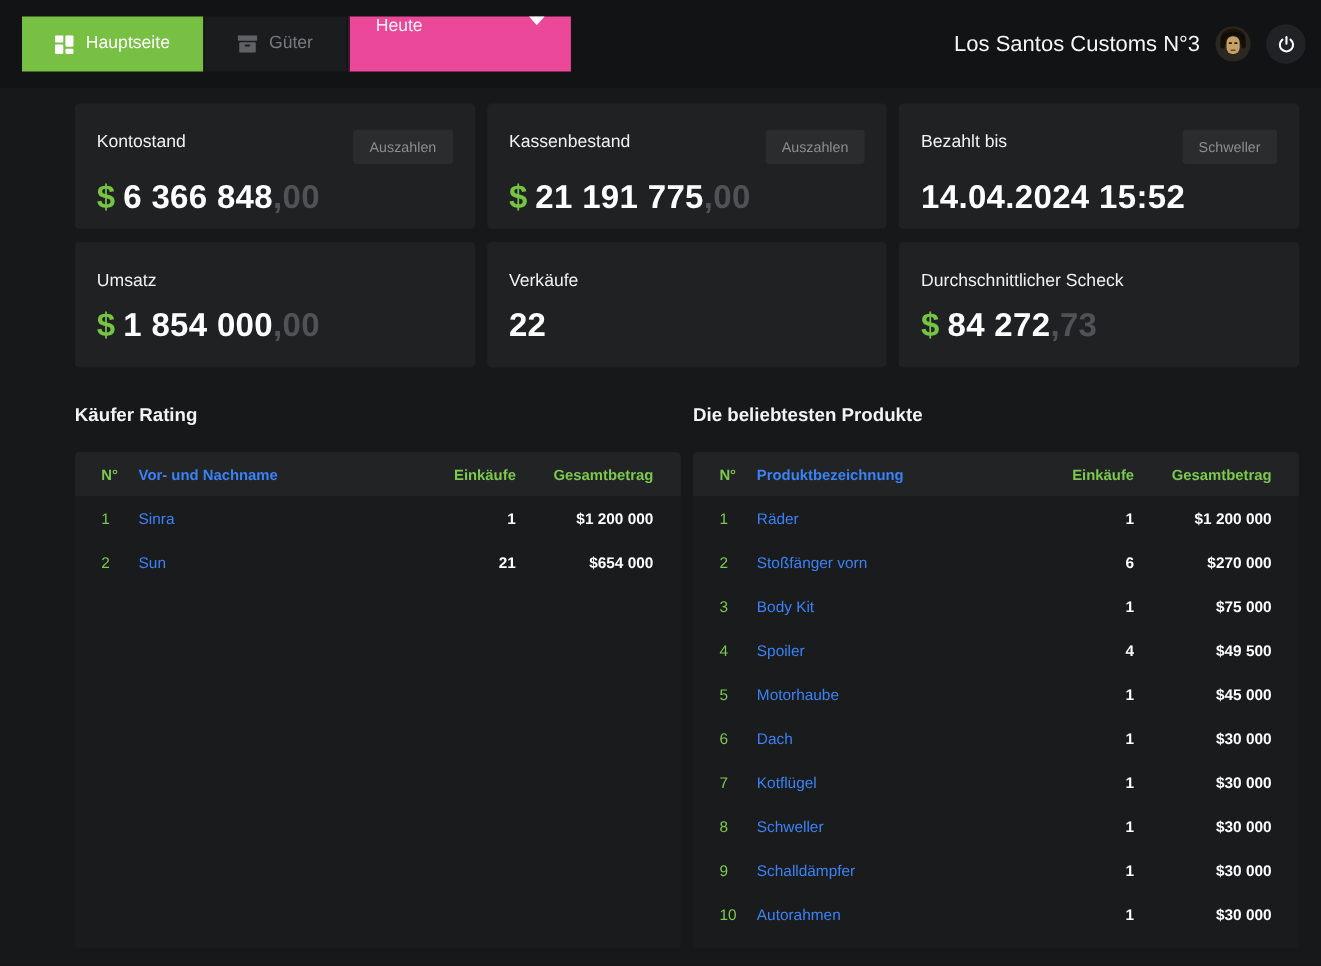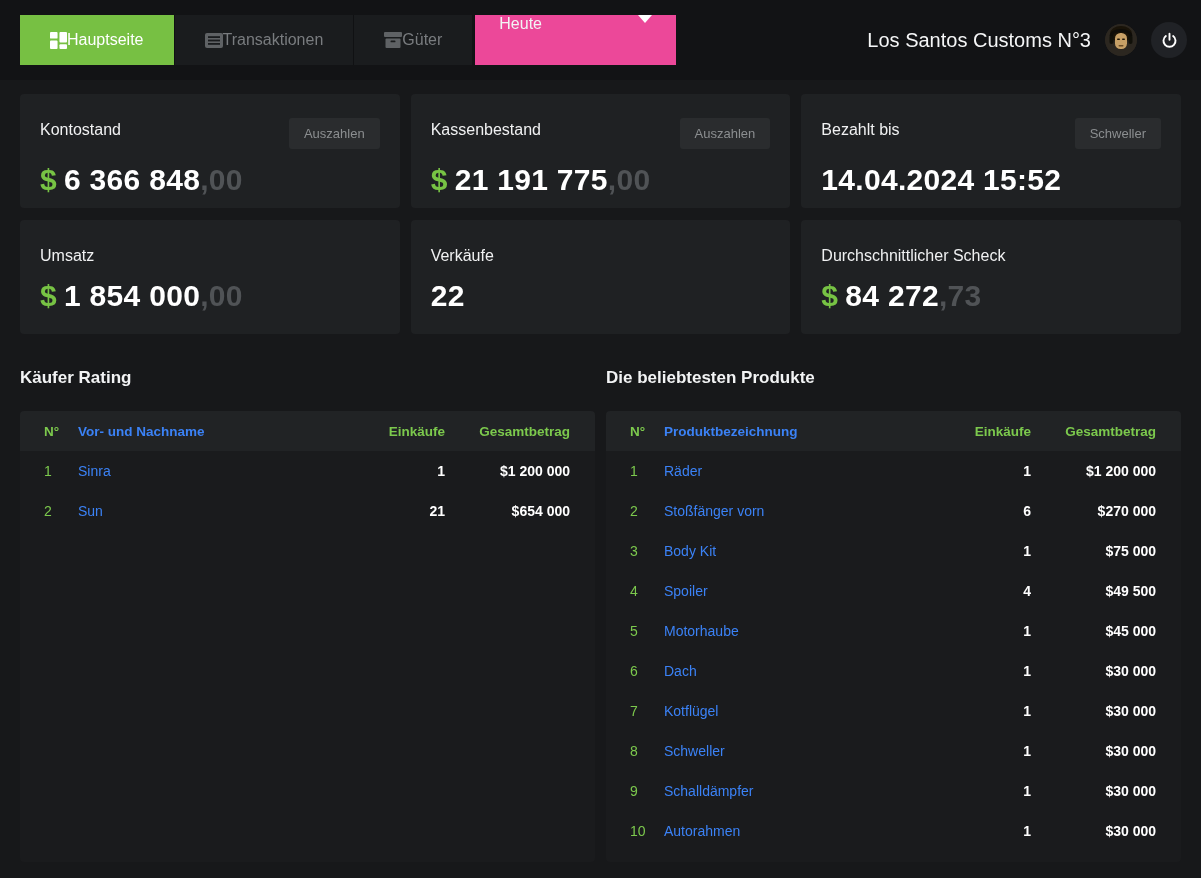--- a/index.html
+++ b/index.html
@@ -12,21 +12,21 @@
   }
 
   
   .topbar {
     height:80px; background:#121315;
     display:flex; align-items:center;
     padding:0 14px 0 20px;
   }
   .tabs { display:flex; height:50px; }
   .tab {
-    display:flex; align-items:center; 
+    display:flex; align-items:center; gap:11px;
     padding:16px 30px; height:50px;
     background:#1a1c1e; border:none; cursor:pointer;
     color:#797c7f; font-size:16px;
     font-family:inherit;
     border-left:1px solid #101113;
   }
   .tab:first-child { border-left:none; }
   .tab.active { background:#77c043; color:#ffffff; }
   .tab .ticon { display:flex; align-items:center; }
   .dropdown {
@@ -49,21 +49,21 @@
     width:32px; height:32px; border-radius:50%;
     overflow:hidden; background:#2a2520; flex:0 0 32px;
   }
   .power-btn {
     width:36px; height:36px; border-radius:50%;
     background:#202226; border:none; cursor:pointer;
     display:flex; align-items:center; justify-content:center;
   }
 
   
-  .content { padding:14px 20px 0 20px; }
+  .content { padding:14px 20px 0 20px;margin-left:48px; }
   .cards-grid {
     display:grid;
     grid-template-columns:1fr 1fr 1fr;
     gap:12px 11px;
   }
   .card {
     background:#1f2123; border-radius:4px;
     height:114px; padding:24px 20px 0 20px;
   }
   .card-top { display:flex; align-items:flex-start; justify-content:space-between; }
@@ -114,31 +114,20 @@
     <button class="tab active">
       <span class="ticon">
         <svg width="17" height="17" viewBox="0 0 18 18" fill="#ffffff">
           <rect x="0" y="0" width="8" height="7" rx="1"></rect>
           <rect x="0" y="9" width="8" height="9" rx="1"></rect>
           <rect x="10" y="0" width="8" height="11" rx="1"></rect>
           <rect x="10" y="13" width="8" height="5" rx="1"></rect>
         </svg>
       </span>
       <span>Hauptseite</span>
-    </button>
-    <button class="tab">
-      <span class="ticon">
-        <svg width="18" height="15" viewBox="0 0 18 15">
-          <rect x="0" y="0" width="18" height="15" rx="2" fill="#5f6265"></rect>
-          <rect x="3" y="3.2" width="12" height="1.8" fill="#1a1c1e"></rect>
-          <rect x="3" y="6.6" width="12" height="1.8" fill="#1a1c1e"></rect>
-          <rect x="3" y="10" width="12" height="1.8" fill="#1a1c1e"></rect>
-        </svg>
-      </span>
-      <span>Transaktionen</span>
     </button>
     <button class="tab">
       <span class="ticon">
         <svg width="18" height="16" viewBox="0 0 18 16">
           <rect x="0" y="0" width="18" height="5" rx="1" fill="#5f6265"></rect>
           <rect x="1.5" y="6.5" width="15" height="9.5" rx="1" fill="#5f6265"></rect>
           <rect x="6.5" y="8.5" width="5" height="1.8" rx="0.9" fill="#1a1c1e"></rect>
         </svg>
       </span>
       <span>Güter</span>

